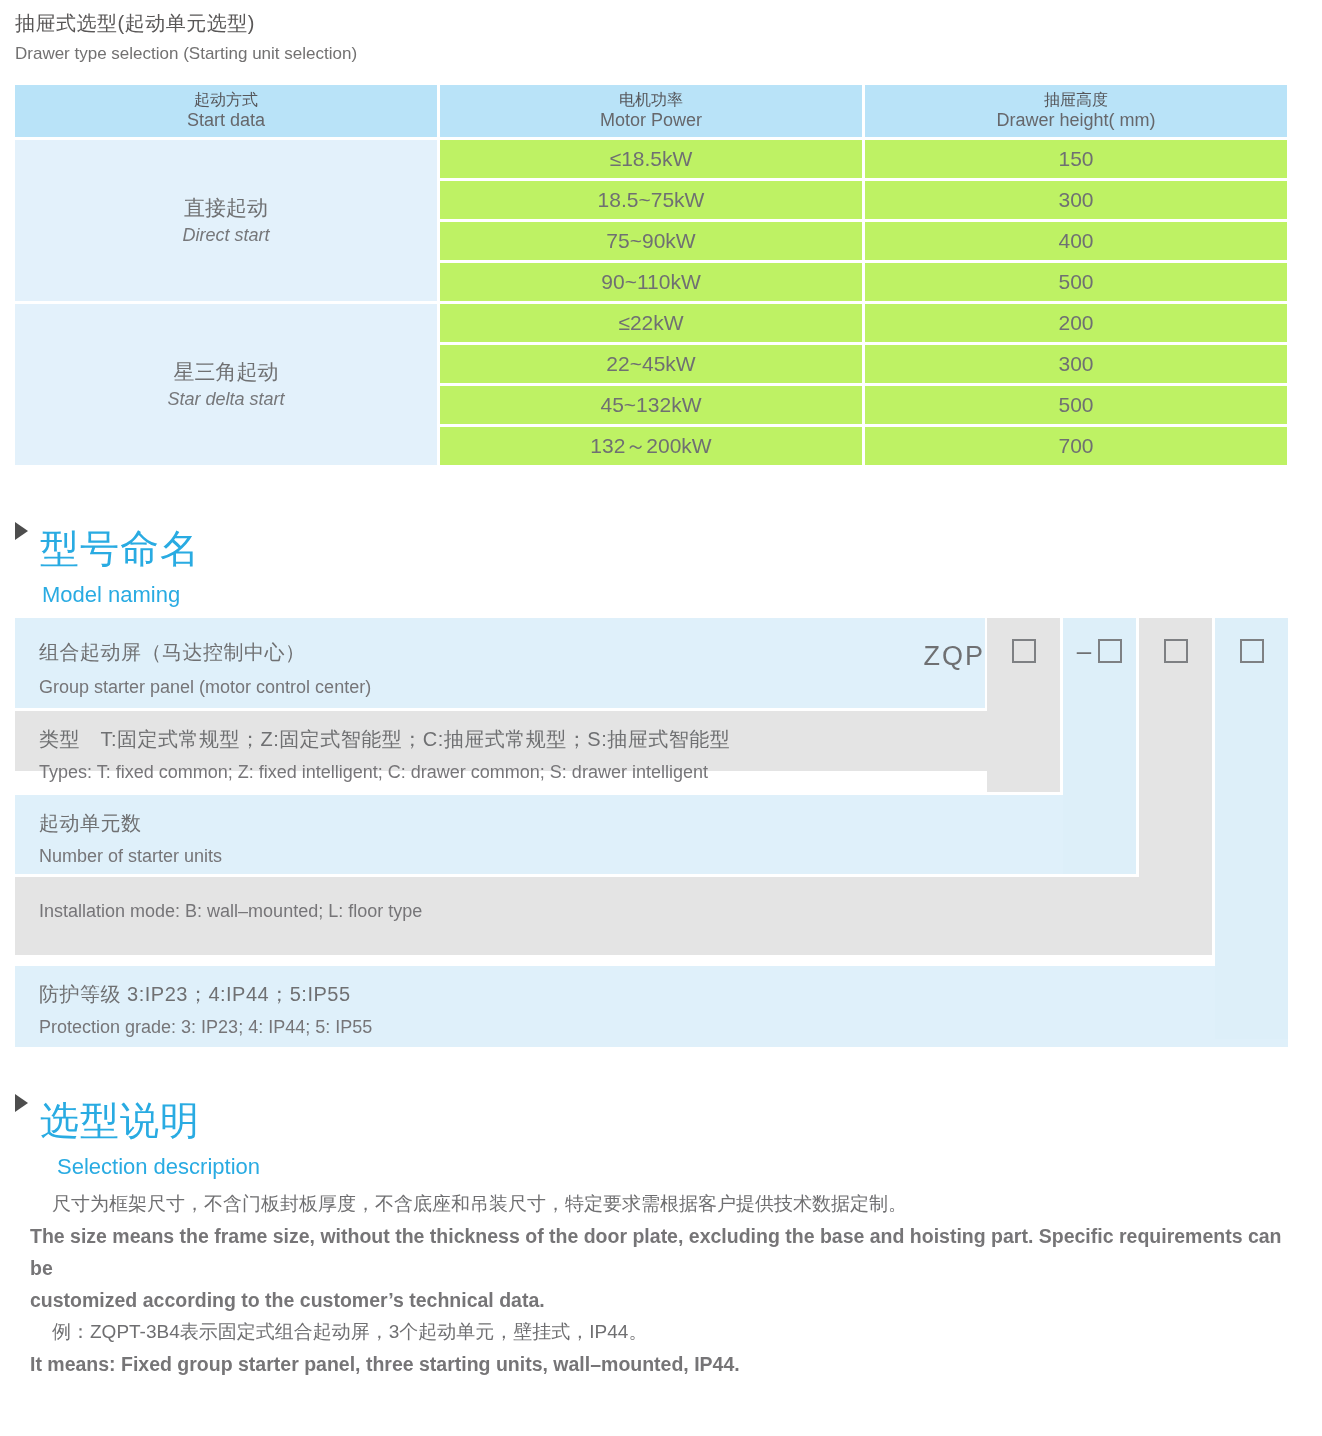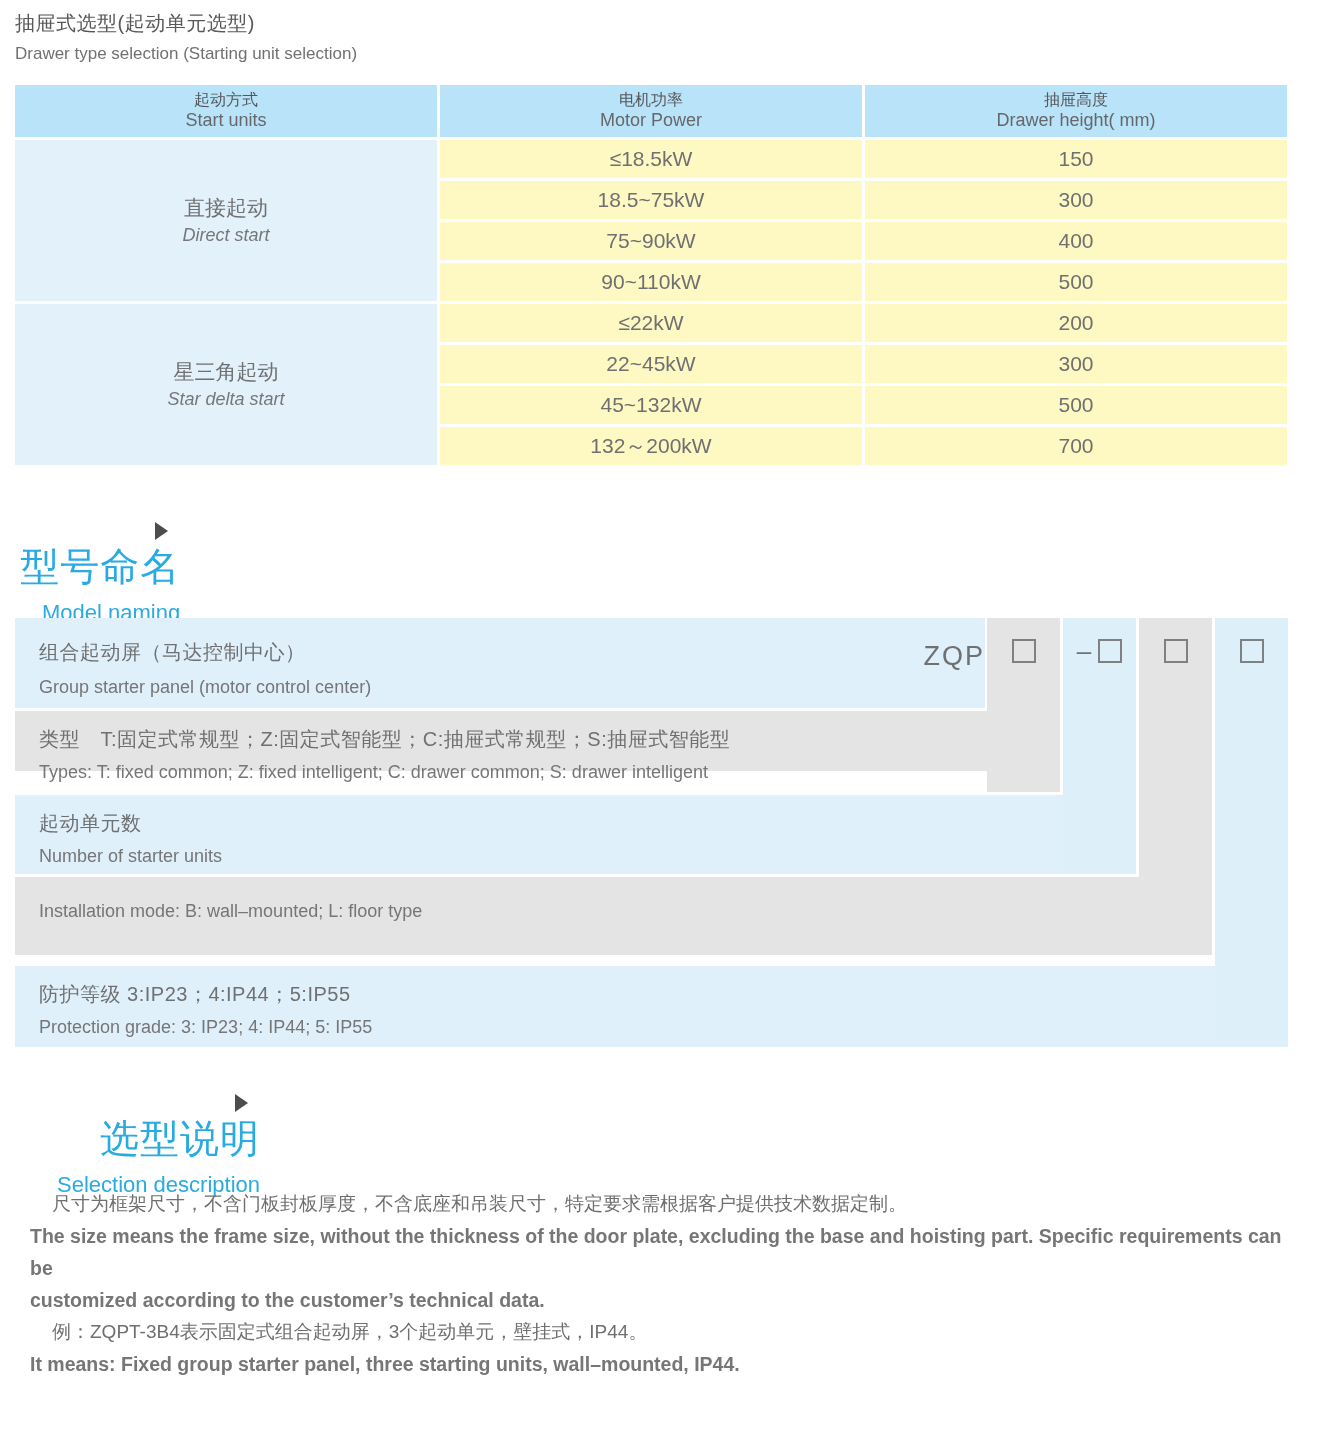--- a/index.html
+++ b/index.html
@@ -18,29 +18,29 @@
     display:grid;grid-template-columns:1fr 1fr 1fr;
     grid-template-rows:52px repeat(8,38px);gap:3px;
   }
   .sel-table .th{
     background:#B9E3F8;display:flex;flex-direction:column;align-items:center;justify-content:center;
     color:#56575B;line-height:1.18;
   }
   .sel-table .th .zh{font-size:16px;}
   .sel-table .th .en{font-size:18px;color:#66676B;}
   .sel-table .td{
-    background:#fef9c3;display:flex;flex-direction:column;align-items:center;justify-content:center;
+    background:#bef264;display:flex;flex-direction:column;align-items:center;justify-content:center;
     color:#6F7072;font-size:21px;
   }
   .sel-table .td.mode{background:#E3F1FB;grid-row:span 4;line-height:1.35;}
   .sel-table .td.mode .en{font-size:18px;color:#76777A;font-style:italic;}
 
   
   .sec-title{position:absolute;left:15px;}
-  .sec-title .row1{display:flex;align-items:flex-end;flex-direction:column;}
+  .sec-title .row1{display:flex;align-items:flex-start;}
   .tri{width:0;height:0;border-left:13px solid #4D4D4D;border-top:9px solid transparent;border-bottom:9px solid transparent;margin-right:12px;}
   .sec-title .zh{font-size:39px;color:#29ABE2;letter-spacing:1px;}
   .sec-title .en{font-size:22px;color:#29ABE2;margin-top:6px;}
   #sec1{top:522px;}
   #sec1 .en{margin-left:27px;}
   #sec2{top:1094px;}
   #sec2 .en{margin-left:42px;}
 
   
   .diagram{position:absolute;left:15px;top:618px;width:1273px;height:421px;}
@@ -72,21 +72,21 @@
 <div class="page">
 
   <div class="top-head">
     <div class="zh">抽屉式选型(起动单元选型)</div>
     <div class="en">Drawer type selection (Starting unit selection)</div>
   </div>
 
   <div class="sel-table">
     <div class="th">
       <span class="zh">起动方式</span>
-      <span class="en">Start units</span>
+      <span class="en">Start data</span>
     </div>
     <div class="th">
       <span class="zh">电机功率</span>
       <span class="en">Motor Power</span>
     </div>
     <div class="th">
       <span class="zh">抽屉高度</span>
       <span class="en">Drawer height( mm)</span>
     </div>
 

